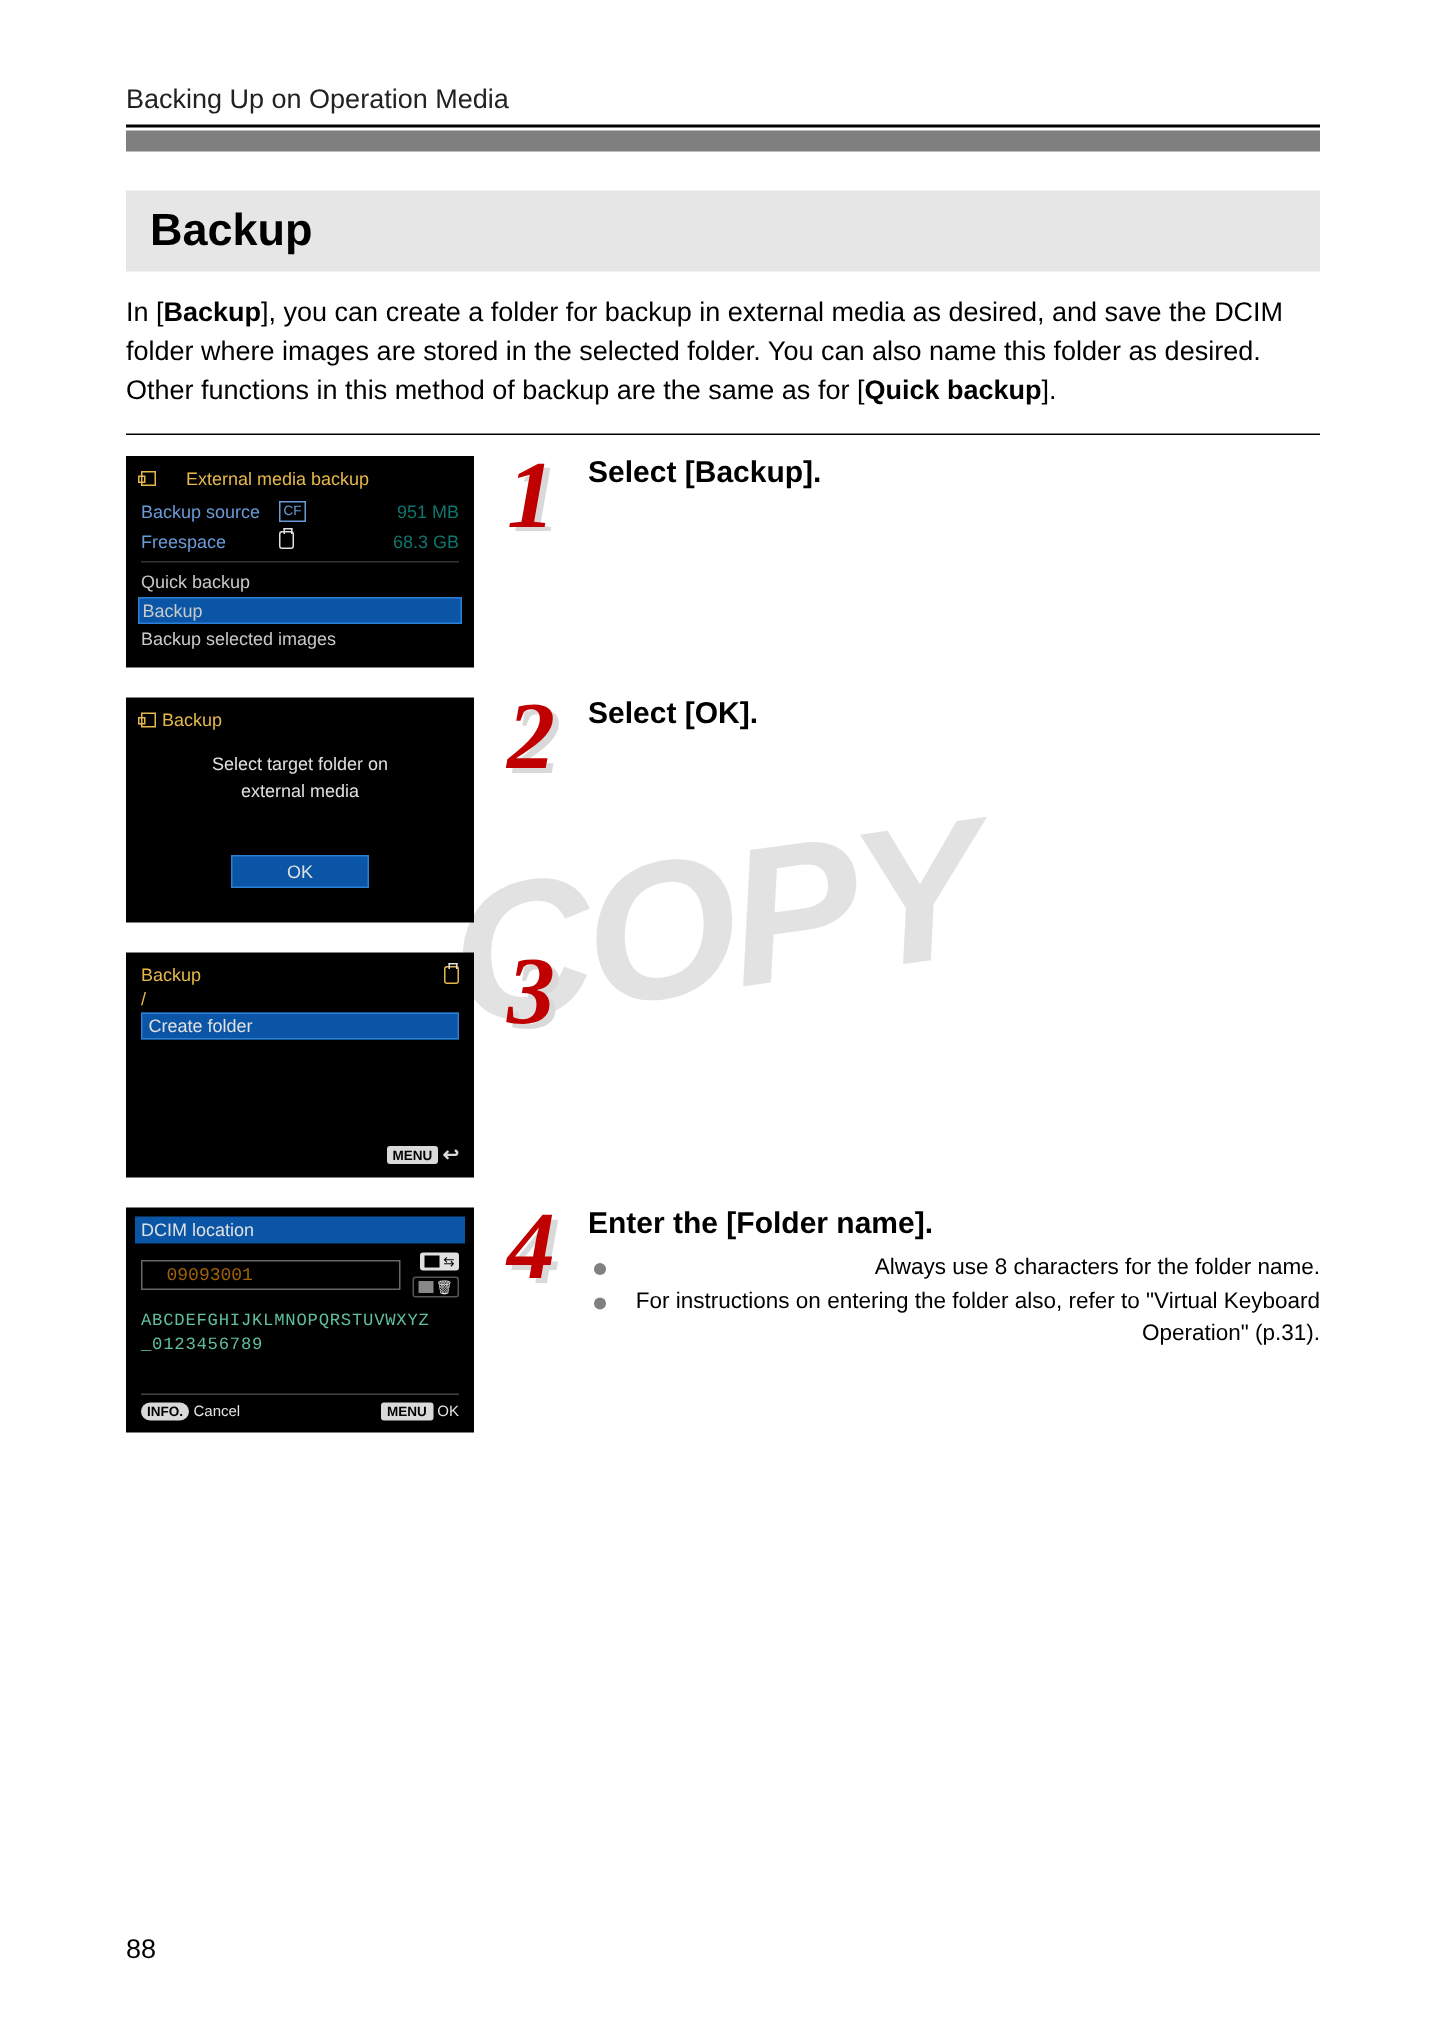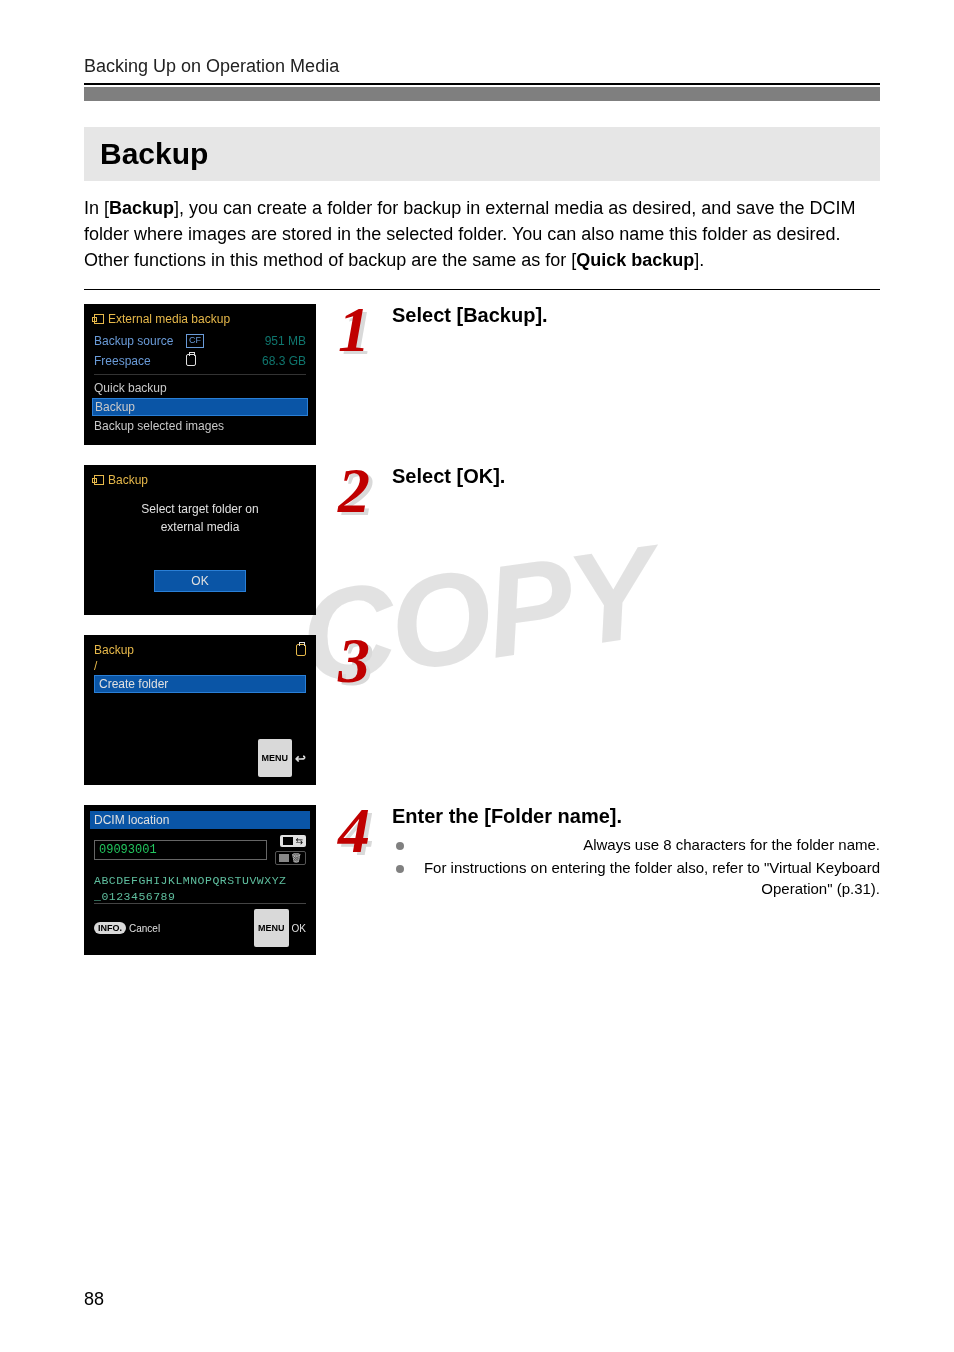--- a/index.html
+++ b/index.html
@@ -20,21 +20,21 @@
   .num .front { color: #c00000; position: relative; z-index: 2; }
   .num .shadow { color: #d9d9d9; position: absolute; left: 4px; top: 3px; z-index: 1; }
   .copy-col { flex: 1; padding-top: 0; }
   .step-heading { font-size: 20px; font-weight: bold; margin-bottom: 6px; }
   .bullets { list-style: none; padding-left: 0; }
   .bullets li { font-size: 15px; line-height: 1.4; padding-left: 20px; position: relative; margin-bottom: 2px; text-align: right; }
   .bullets li::before { content: ""; width: 8px; height: 8px; border-radius: 50%; background: #808080; position: absolute; left: 4px; top: 8px; }
 
   
   .shot1 { padding: 8px 10px 10px; }
-  .shot1 .t { color: #e6b84a; font-size: 12px; display: flex; align-items: center; gap: 4px; margin-bottom: 8px; }
+  .shot1 .t { color: #e6b84a; font-size: 12px; display: flex; align-items: center; gap: 20px; margin-bottom: 8px; }
   .shot1 .row { display: flex; color: #6a9bd8; font-size: 12px; margin-bottom: 6px; }
   .shot1 .row .lab { flex: 0 0 92px; }
   .shot1 .row .val { flex: 1; text-align: right; color: #0f766e; }
   .shot1 .items { border-top: 1px solid #333; padding-top: 4px; font-size: 12px; color: #c9c9c9; }
   .shot1 .items div { padding: 2px 0; }
   .shot1 .items .hl { background: #0a55a6; border: 1px solid #2a7fd6; padding: 1px 2px; margin: 1px -2px; }
 
   
   .shot2 { padding: 8px 10px 14px; min-height: 150px; }
   .shot2 .t { color: #e6b84a; font-size: 12px; display: flex; align-items: center; gap: 4px; margin-bottom: 14px; }
@@ -42,28 +42,28 @@
   .shot2 .ok { margin: 34px auto 0; width: 92px; padding: 3px 0; text-align: center; font-size: 12px; color: #e0e0e0; border: 1px solid #2a7fd6; background: #0a55a6; }
 
   
   .shot3 { padding: 8px 10px 8px; min-height: 150px; position: relative; }
   .shot3 .hdr { display: flex; justify-content: space-between; align-items: center; color: #e6b84a; font-size: 12px; }
   .shot3 .slash { color: #e6b84a; font-size: 12px; margin-top: 2px; }
   .shot3 .row-hl { background: #0a55a6; border: 1px solid #2a7fd6; color: #e0e0e0; font-size: 12px; padding: 1px 4px; margin-top: 2px; }
   .shot3 .menu-bk { position: absolute; right: 10px; bottom: 8px; }
 
   .menu-pill { display: inline-flex; align-items: center; gap: 3px; }
-  .menu-pill .lbl { background: #d9d9d9; color: #000; font-size: 9px; font-weight: bold; padding: 14px 4px; border-radius: 2px; }
+  .menu-pill .lbl { background: #d9d9d9; color: #000; font-size: 9px; font-weight: bold; padding: 1px 4px; border-radius: 2px; }
   .menu-pill .ret { color: #d9d9d9; font-size: 13px; font-weight: bold; }
 
   
   .shot4 { padding: 8px 10px 8px; min-height: 150px; position: relative; }
   .shot4 .hdr { background: #0a55a6; color: #e0e0e0; font-size: 12px; padding: 2px 4px; margin: -2px -4px 6px; }
   .shot4 .inputrow { display: flex; justify-content: space-between; align-items: center; }
-  .shot4 .inputbox { border: 1px solid #666; padding: 2px 4px; font-size: 12px; color: #22c55e; font-family: 'Courier New', monospace; flex: 1; margin-right: 8px; }
+  .shot4 .inputbox { border: 1px solid #666; padding: 2px 16px; font-size: 12px; color: #a16207; font-family: 'Courier New', monospace; flex: 1; margin-right: 8px; }
   .shot4 .iconcol { display: flex; flex-direction: column; gap: 4px; align-items: flex-end; }
   .shot4 .badge-w { background: #e0e0e0; color: #000; font-size: 9px; padding: 1px 3px; border-radius: 2px; display: inline-flex; align-items: center; gap: 2px; }
   .shot4 .badge-d { background: #000; color: #e0e0e0; font-size: 9px; padding: 1px 3px; border: 1px solid #555; border-radius: 2px; display: inline-flex; align-items: center; gap: 2px; }
   .shot4 .kb { color: #5fbf9f; font-family: 'Courier New', monospace; font-size: 11.5px; letter-spacing: 0.5px; margin-top: 8px; line-height: 1.35; }
   .shot4 .botbar { position: absolute; left: 10px; right: 10px; bottom: 8px; display: flex; justify-content: space-between; border-top: 1px solid #444; padding-top: 5px; margin-top: 24px; }
   .shot4 .botbar .grp { display: inline-flex; align-items: center; gap: 3px; font-size: 10px; color: #e0e0e0; }
   .pill-info { background: #d9d9d9; color: #000; font-size: 9px; font-weight: bold; padding: 1px 4px; border-radius: 6px; }
 
   
   .watermark { position: absolute; left: 300px; top: 540px; font-size: 130px; font-weight: bold; font-style: italic; color: #ccc; opacity: 0.55; transform: rotate(-8deg); pointer-events: none; z-index: 0; letter-spacing: -4px; }

